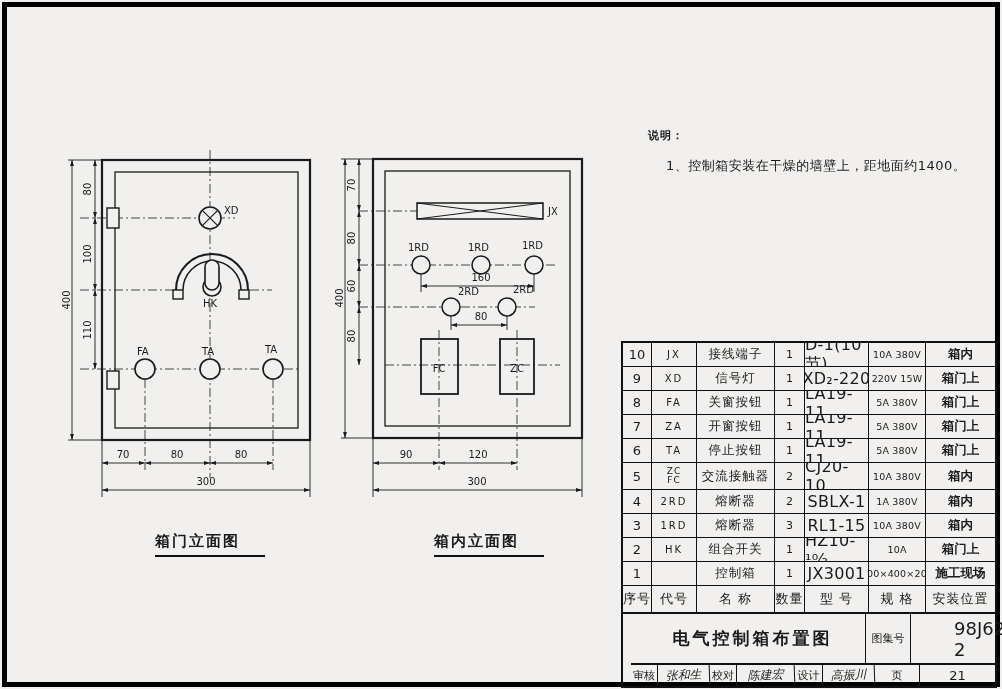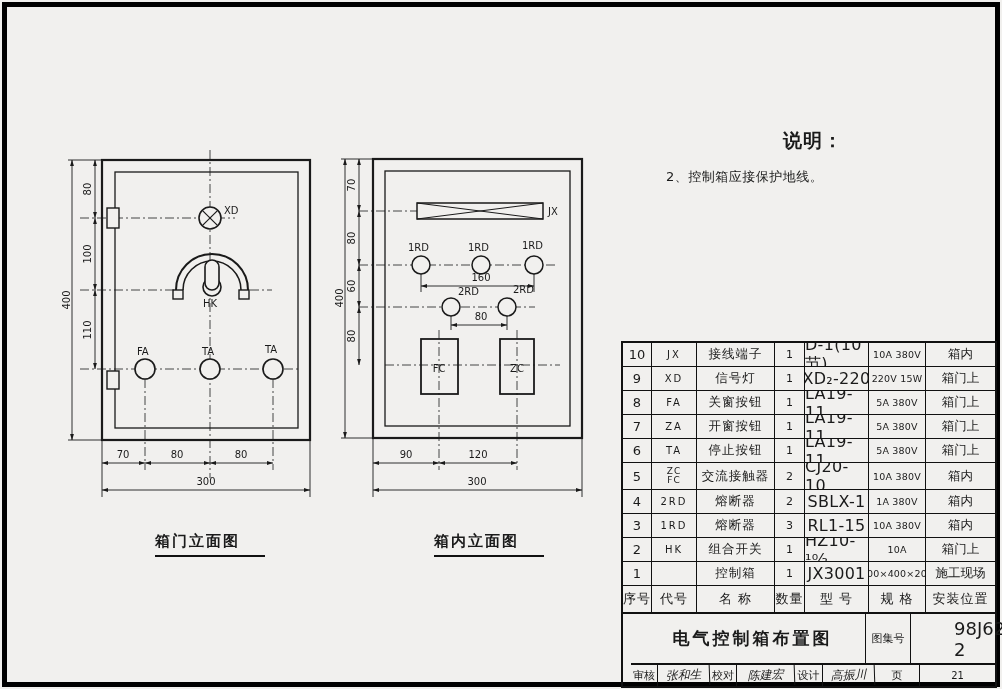--- a/index.html
+++ b/index.html
@@ -10,51 +10,51 @@
   }
   .frame{position:absolute;left:2px;top:2px;right:2px;bottom:2px;border:5px solid #000;pointer-events:none;}
   svg{position:absolute;overflow:visible;}
   svg text{fill:#1a1a1a;font-family:"DejaVu Sans","Liberation Sans",sans-serif;font-size:10px;}
   .cap{
     position:absolute;top:532px;width:110px;text-align:left;
     font-size:15px;letter-spacing:2px;padding-bottom:4px;border-bottom:2px solid #111;
     font-weight:600;
   }
   .notes{position:absolute;left:648px;top:128px;width:330px;}
-  .notes .h{font-size:19px;font-weight:600;letter-spacing:1px;text-align:center;}
+  .notes .h{font-size:11px;font-weight:600;letter-spacing:1px;}
   .notes .it{font-size:13px;margin-top:14px;margin-left:18px;letter-spacing:0.5px;}
   
   #parts{position:absolute;left:621px;top:341px;width:372px;border:2px solid #111;background:transparent;}
   .trow{display:grid;grid-template-columns:29px 45px 78px 30px 64px 57px auto;height:24px;}
   .trow.tall{height:27px;}
   .trow.hdr{height:26px;}
   .trow>div{border-right:1px solid #111;border-bottom:1px solid #111;display:flex;align-items:center;justify-content:center;overflow:hidden;}
   .trow>div:last-child{border-right:none;}
   .trow.hdr>div{border-bottom:none;}
   .seq{font-size:13px;text-align:right;}
   .code{font-size:10px;letter-spacing:2px;white-space:pre-line;text-align:center;}
   .code.two{font-size:9px;line-height:9.5px;letter-spacing:1px;}
   .nm{font-size:12.5px;letter-spacing:1px;}
   .qty{font-size:11px;}
   .mdl{font-size:16px;letter-spacing:0.3px;}
   .spc{font-size:9.5px;letter-spacing:0.2px;}
-  .loc{font-size:12.5px;}
+  .loc{font-size:12.5px;font-weight:bold;}
   .hcell{font-size:13px;letter-spacing:1px;}
   .trow-title{display:grid;grid-template-columns:243px 45px auto;height:49px;border-top:2px solid #111;}
   .trow-title>div{border-right:1px solid #111;display:flex;align-items:center;justify-content:center;}
   .trow-title>div:last-child{border-right:none;margin-left:43px;}
   .dtitle{font-size:17px;letter-spacing:3px;font-weight:600;padding-left:17px;}
   .atlas-lb{font-size:11px;font-weight:400;}
   .atlas-no{font-size:18px;}
   .trow-sig{display:grid;grid-template-columns:27px 52px 27px 58px 28px 52px 45px auto;height:21px;border-top:2px solid #111;margin-left:8px;}
   .trow-sig>div{border-right:1px solid #111;display:flex;align-items:center;justify-content:center;}
   .trow-sig>div:last-child{border-right:none;}
   .slb{font-size:11px;}
   .snm{font-size:12px;font-style:italic;transform:rotate(-2deg);}
-  .pg{font-size:10px;}
+  .pg{font-size:13px;}
 </style>
 </head>
 <body>
 
 <div class="frame"></div>
 
 <svg style="left:60px;top:140px;" width="270" height="362" viewBox="0 0 270 362">
   <defs>
     <marker id="arrA" viewBox="0 0 10 10" refX="9.5" refY="5" markerWidth="7.5" markerHeight="7.5" orient="auto-start-reverse">
       <path d="M0,2 L10,5 L0,8 z" fill="#1a1a1a"></path>
@@ -214,21 +214,21 @@
     <text x="146" y="180">80</text>
     <text x="71" y="318">90</text>
     <text x="143" y="318">120</text>
     <text x="142" y="345">300</text>
   </g>
 </svg>
 <div class="cap" style="left:434px;">箱内立面图</div>
 
 <div class="notes">
   <div class="h">说明：</div>
-  <div class="it">2、控制箱应接保护地线。</div>
+  <div class="it">1、控制箱安装在干燥的墙壁上，距地面约1400。</div>
 </div>
 
 <div id="parts">
 
   <div class="trow">
     <div class="seq">10</div>
     <div class="code">JX</div>
     <div class="nm">接线端子</div>
     <div class="qty">1</div>
     <div class="mdl">D-1(10 节)</div>

